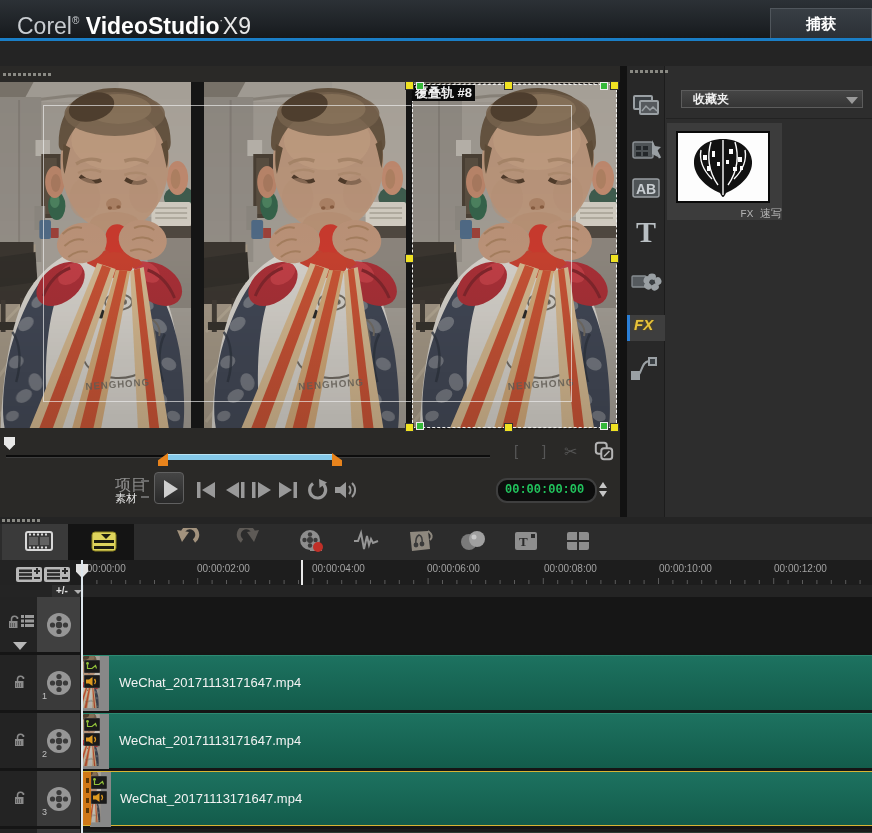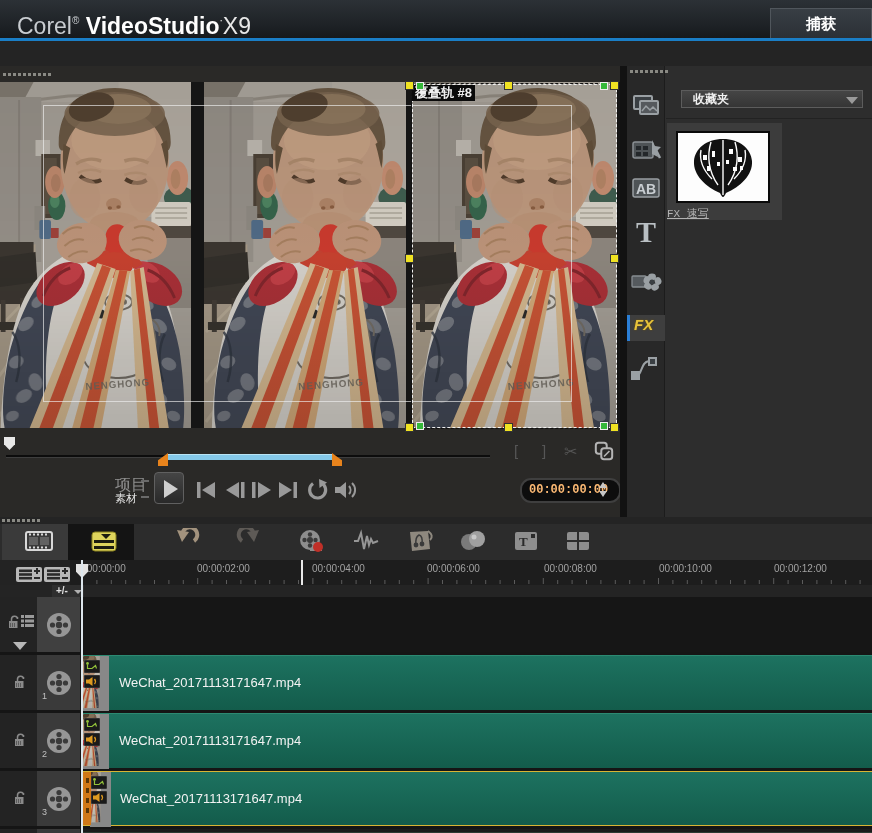--- a/index.html
+++ b/index.html
@@ -37,37 +37,37 @@
   .oh{position:absolute;top:16px;width:10px;height:13px;background:#e8831c;}
   .edicon{position:absolute;top:5px;font-size:15px;color:#565656;}
   
   #項目{left:115px;top:10px;color:#8f8f8f;font-size:16px;}
   #素材{left:115px;top:26px;color:#e8e8e8;font-size:11px;}
   .dash{position:absolute;width:8px;height:2px;background:#6a6a6a;}
   #playbtn{left:154px;top:7px;width:30px;height:32px;background:linear-gradient(#454545,#292929);border:1px solid #606060;border-radius:4px;}
   #playbtn i{position:absolute;left:9px;top:7px;width:0;height:0;border-left:14px solid #cfcfcf;border-top:9px solid transparent;border-bottom:9px solid transparent;}
   .tico{position:absolute;top:14px;}
   
-  #tcbox{left:520px;top:13px;width:101px;height:25px;background:#0d0d0d;border:2px solid #3f3f3f;border-radius:11px;color:#fdba74;font-family:"Liberation Mono",monospace;font-size:12px;font-weight:700;line-height:20px;padding-left:7px;letter-spacing:0;letter-spacing:0;}
+  #tcbox{left:496px;top:13px;width:101px;height:25px;background:#0d0d0d;border:2px solid #3f3f3f;border-radius:11px;color:#22c55e;font-family:"Liberation Mono",monospace;font-size:12px;font-weight:700;line-height:20px;padding-left:7px;letter-spacing:0;letter-spacing:0;}
   #spin{left:599px;top:17px;width:12px;height:22px;}
   #spin .up{width:0;height:0;border-left:4.5px solid transparent;border-right:4.5px solid transparent;border-bottom:6px solid #c6c6c6;margin-bottom:3px;}
   #spin .dn{width:0;height:0;border-left:4.5px solid transparent;border-right:4.5px solid transparent;border-top:6px solid #c6c6c6;}
   
   #sep-v{left:620px;top:66px;width:7px;height:451px;background:#121212;}
   #rpanel{left:627px;top:66px;width:245px;height:451px;background:#2d2d2d;}
   #rtools{left:0px;top:0px;width:38px;height:451px;background:#282828;border-right:1px solid #1c1c1c;}
   .rico{position:absolute;left:3px;width:32px;height:26px;}
   #fxsel{left:0;top:249px;width:38px;height:26px;background:#3e3e3e;}
   #fxbar{left:0;top:249px;width:3px;height:26px;background:#2b7fd6;}
   #fxtxt{left:7px;top:250px;font-size:15px;font-weight:700;font-style:italic;color:#e7c33c;text-shadow:0 0 2px #7a5a00;letter-spacing:0px;}
   #dropdown{left:54px;top:24px;width:182px;height:18px;background:linear-gradient(#454545,#353535);border:1px solid #5c5c5c;color:#f0f0f0;font-size:12px;font-weight:700;line-height:17px;padding-left:11px;}
   #ddarr{left:219px;top:31px;width:0;height:0;border-left:6px solid transparent;border-right:6px solid transparent;border-top:7px solid #9a9a9a;}
   #tile{left:40px;top:57px;width:115px;height:97px;background:#3c3c3c;}
   #thumb{left:49px;top:65px;width:94px;height:72px;background:#fdfdfd;border:2px solid #0a0a0a;}
-  #tlabel{left:40px;top:140px;width:115px;text-align:left;color:#b2b2b2;font-size:11px;font-family:"Liberation Mono",monospace;text-decoration:underline;}
+  #tlabel{left:40px;top:140px;width:115px;text-align:right;color:#b2b2b2;font-size:11px;font-family:"Liberation Mono",monospace;}
   
   #tl{left:0;top:517px;width:872px;height:316px;background:#242424;}
   #tbar{left:0;top:7px;width:872px;height:36px;background:#2c2c2c;}
   #tb1{left:2px;top:0;width:66px;height:36px;background:#3a3a3a;}
   #tb2{left:68px;top:0;width:66px;height:36px;background:#141414;}
   .tbico{position:absolute;top:4px;}
   
   #trackbtns{left:0;top:43px;width:872px;height:25px;background:#232323;}
   #ruler{left:70px;top:43px;width:802px;height:25px;background:#1d1d1d;}
   .rlab{position:absolute;top:3px;color:#a2a2a2;font-size:10px;font-family:"Liberation Sans",sans-serif;}

